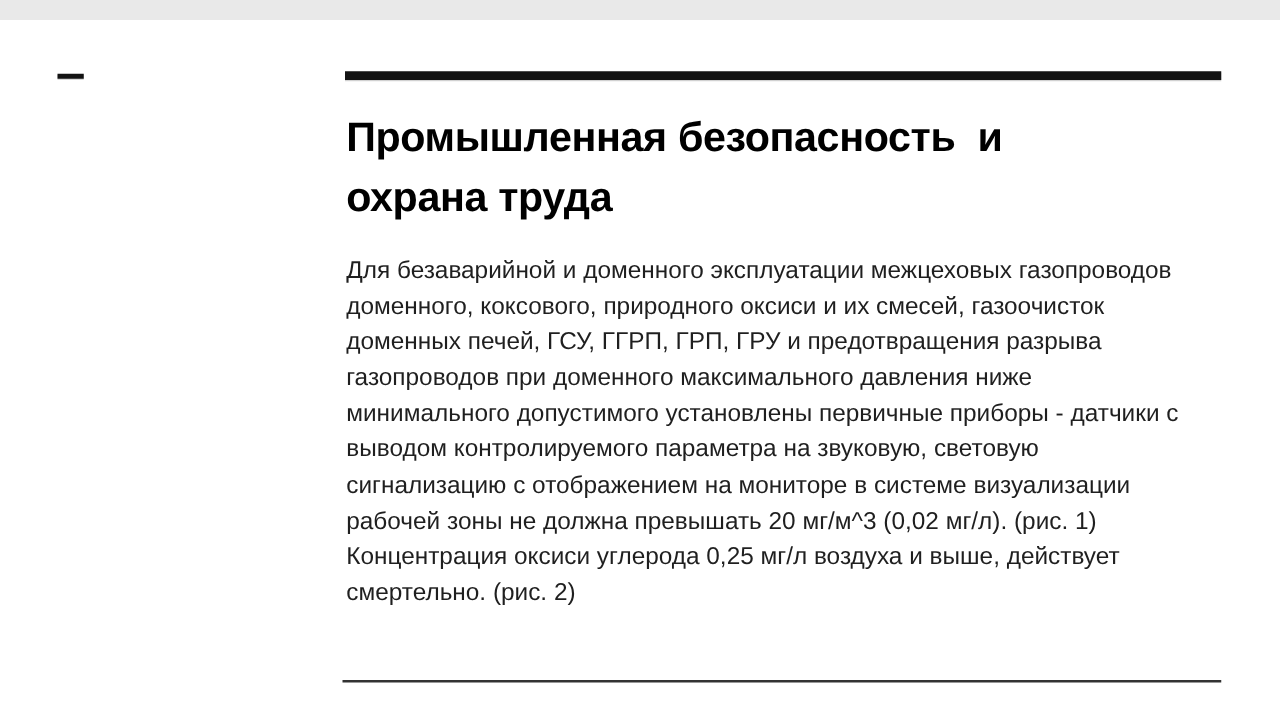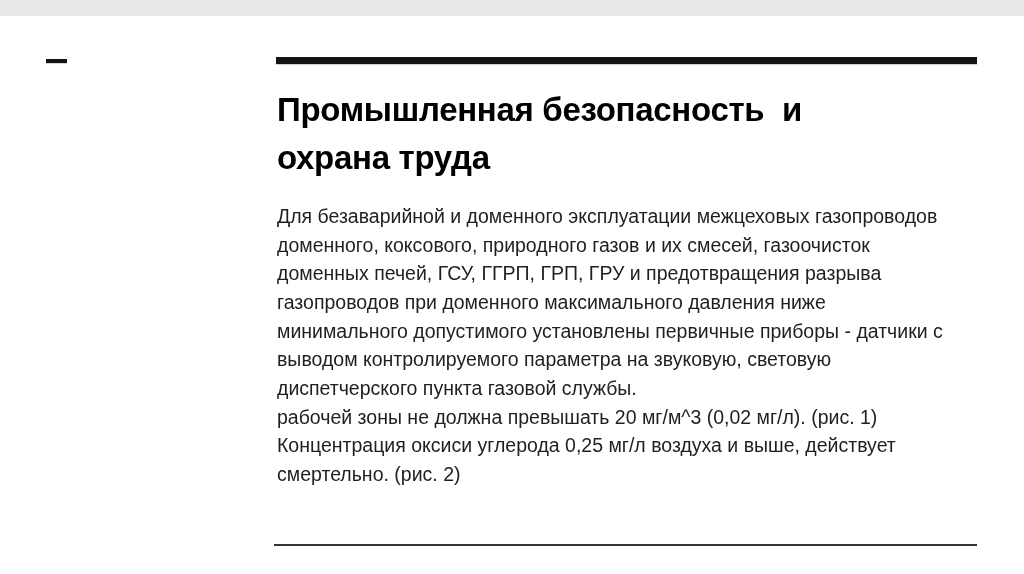--- a/index.html
+++ b/index.html
@@ -66,26 +66,26 @@
   <div class="top-rule"></div>
 
   <h1 class="title">
     <span class="title-line">Промышленная безопасность  и</span>
     <span class="title-line">охрана труда</span>
   </h1>
 
   <div class="body-text">
     <p>
       <span class="bline">Для безаварийной и доменного эксплуатации межцеховых газопроводов</span>
-      <span class="bline">доменного, коксового, природного газов и их смесей, газоочисток</span>
+      <span class="bline">доменного, коксового, природного оксиси и их смесей, газоочисток</span>
       <span class="bline">доменных печей, ГСУ, ГГРП, ГРП, ГРУ и предотвращения разрыва</span>
       <span class="bline">газопроводов при доменного максимального давления ниже</span>
       <span class="bline">минимального допустимого установлены первичные приборы - датчики с</span>
       <span class="bline">выводом контролируемого параметра на звуковую, световую</span>
-      <span class="bline">диспетчерского пункта газовой службы.</span>
+      <span class="bline">сигнализацию с отображением на мониторе в системе визуализации</span>
     </p>
     <p>
       <span class="bline">рабочей зоны не должна превышать 20 мг/м^3 (0,02 мг/л). (рис. 1)</span>
       <span class="bline">Концентрация оксиси углерода 0,25 мг/л воздуха и выше, действует</span>
       <span class="bline">смертельно. (рис. 2)</span>
     </p>
   </div>
 
   <div class="bottom-rule"></div>
 

